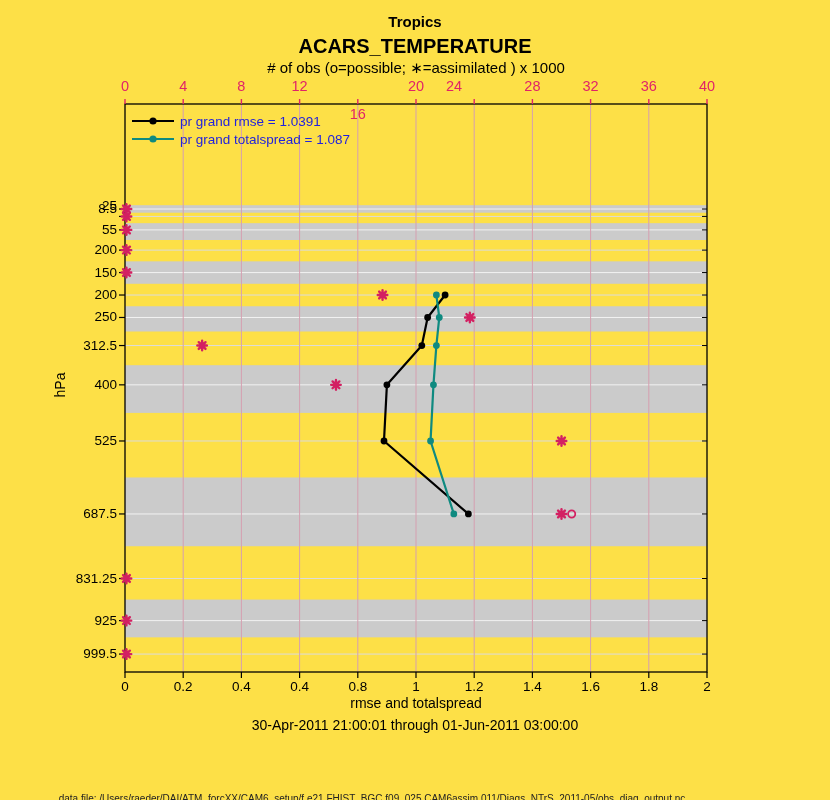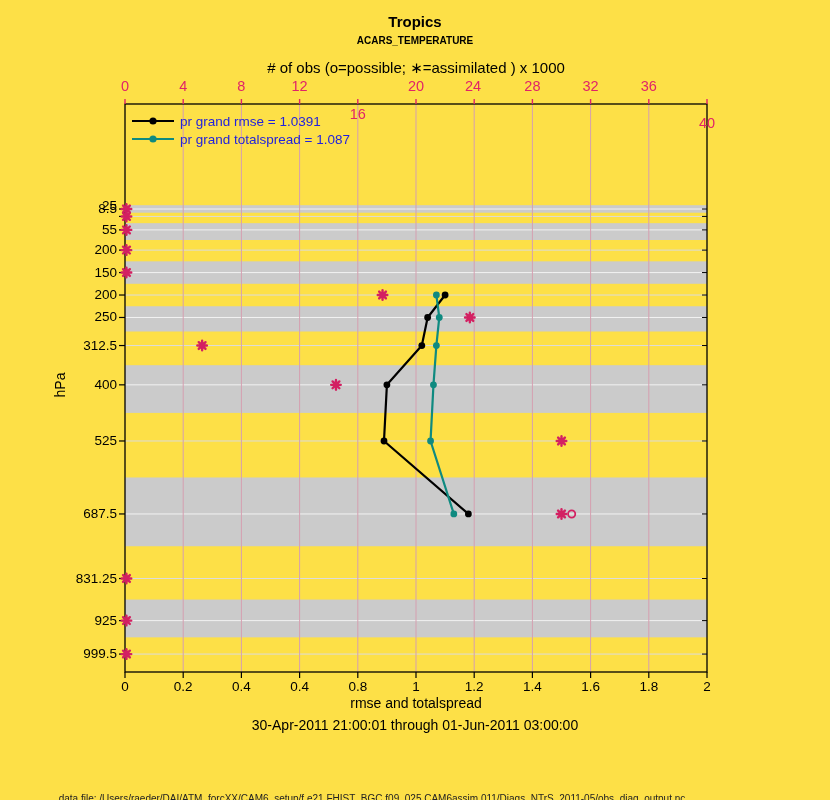--- a/index.html
+++ b/index.html
@@ -3,21 +3,21 @@
 <meta charset="utf-8">
 <style>
   html,body{margin:0;padding:0;background:#ffffff;}
   #fig{
     position:relative;width:830px;height:800px;background:#fde047;
     font-family:"Liberation Sans","DejaVu Sans",sans-serif;overflow:hidden;
   }
   .abs{position:absolute;}
   .ctr{text-align:center;}
   .title1{left:0;top:13px;width:830px;font-size:15px;font-weight:bold;color:#000;}
-  .title2{left:0;top:35px;width:830px;font-size:10px;font-weight:bold;color:#000;}
+  .title2{left:0;top:35px;width:830px;font-size:20px;font-weight:bold;color:#000;}
   .topxlabel{left:125px;top:59px;width:582px;font-size:15px;}
   .xlabel{left:125px;top:695px;width:582px;font-size:14px;color:#000;}
   .caption{left:0;top:717px;width:830px;font-size:14px;color:#000;}
   .footer{left:0;top:793px;width:744px;font-size:10px;color:#222;}
   .ylab{left:40px;top:377px;width:40px;font-size:14px;color:#000;transform:rotate(-90deg);}
   .legend{left:131px;top:112px;}
   .legend-row{display:flex;align-items:center;height:18px;}
   .legend-text{font-size:13.5px;margin-left:5px;white-space:pre;}
   .tick-label{position:absolute;font-size:13.5px;color:#000;}
   .tick-label.top{font-size:14.5px;}
@@ -171,25 +171,25 @@
       <div class="tick-label xtick" style="left: 502.4px; top: 679px; width: 60px;">1.4</div>
       <div class="tick-label xtick" style="left: 560.6px; top: 679px; width: 60px;">1.6</div>
       <div class="tick-label xtick" style="left: 618.8px; top: 679px; width: 60px;">1.8</div>
       <div class="tick-label xtick" style="left: 677px; top: 679px; width: 60px;">2</div>
       <div class="tick-label xtick top" style="left: 95px; top: 78px; width: 60px; color: rgb(224, 35, 104);">0</div>
       <div class="tick-label xtick top" style="left: 153.2px; top: 78px; width: 60px; color: rgb(224, 35, 104);">4</div>
       <div class="tick-label xtick top" style="left: 211.4px; top: 78px; width: 60px; color: rgb(224, 35, 104);">8</div>
       <div class="tick-label xtick top" style="left: 269.6px; top: 78px; width: 60px; color: rgb(224, 35, 104);">12</div>
       <div class="tick-label xtick top" style="left: 327.8px; top: 78px; width: 60px; color: rgb(224, 35, 104); margin-top: 28px;">16</div>
       <div class="tick-label xtick top" style="left: 386px; top: 78px; width: 60px; color: rgb(224, 35, 104);">20</div>
-      <div class="tick-label xtick top" style="left: 443px; top: 78px; width: 60px; color: rgb(224, 35, 104); text-align: center;">24</div>
+      <div class="tick-label xtick top" style="left: 424px; top: 78px; width: 60px; color: rgb(224, 35, 104); text-align: center;">24</div>
       <div class="tick-label xtick top" style="left: 502.4px; top: 78px; width: 60px; color: rgb(224, 35, 104);">28</div>
       <div class="tick-label xtick top" style="left: 560.6px; top: 78px; width: 60px; color: rgb(224, 35, 104);">32</div>
       <div class="tick-label xtick top" style="left: 618.8px; top: 78px; width: 60px; color: rgb(224, 35, 104);">36</div>
-      <div class="tick-label xtick top" style="left: 677px; top: 78px; width: 60px; color: rgb(224, 35, 104); margin-top: 37px;">40</div>
+      <div class="tick-label xtick top" style="left: 677px; top: 78px; width: 60px; color: rgb(224, 35, 104);">40</div>
     </div>
 
   <div class="abs legend" id="legend">
       <div class="legend-row">
         <svg width="44" height="10">
           <line x1="1" y1="5" x2="43" y2="5" stroke="#000000" stroke-width="2.2"></line>
           <circle cx="22" cy="5" r="3.6" fill="#000000"></circle>
         </svg>
         <span class="legend-text" style="color: rgb(34, 34, 221);">pr grand rmse = 1.0391</span>
       </div>

